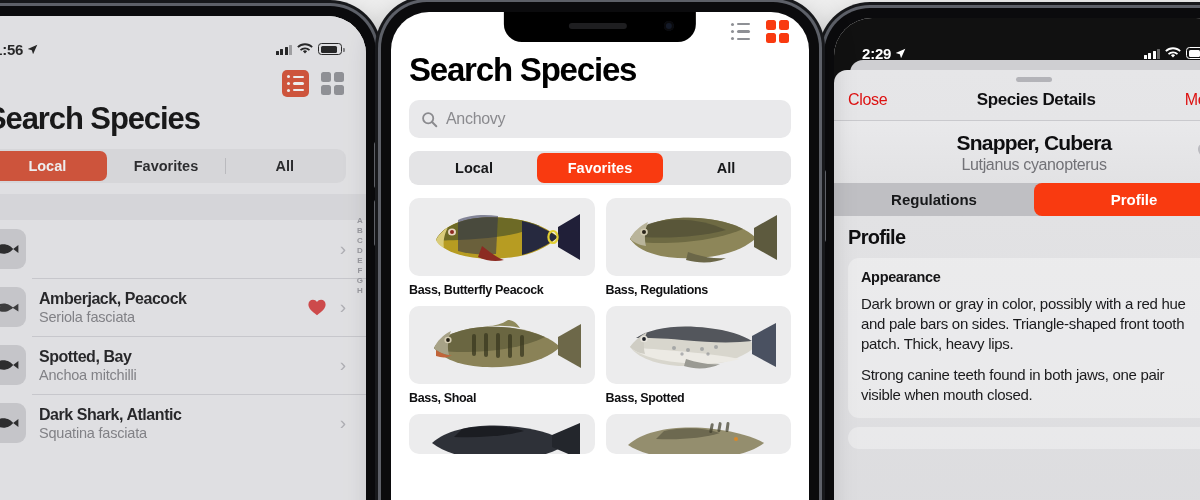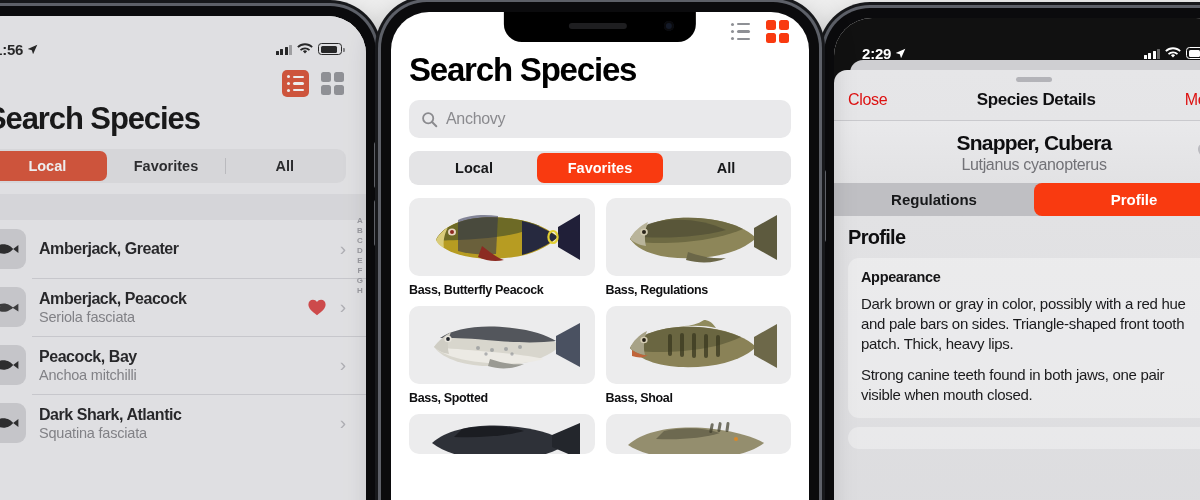--- a/index.html
+++ b/index.html
@@ -230,21 +230,20 @@
           <div>
             <div class="row">
               <div class="thumb">
                 <svg class="fish" width="26" height="14" viewBox="0 0 40 20">
                   <path d="M2 10c5-8 16-9 23-5 3 1.6 5 3.6 6 5-1 1.4-3 3.4-6 5-7 4-18 3-23-5z" fill="#191919"></path>
                   <path d="M31 10 39 4v12z" fill="#191919"></path>
                   <circle cx="9" cy="8" r="1.1" fill="#fff"></circle>
                 </svg>
               </div>
               <div class="txt">
-                <div class="nm">Amberjack, Greater</div>
               </div>
               <div class="chev">›</div>
             </div>
 
             <div class="row">
               <div class="thumb">
                 <svg class="fish" width="26" height="14" viewBox="0 0 40 20">
                   <path d="M3 11c5-7 16-8 22-4 3 1.5 5 3 6 4-1 1-3 2.5-6 4-6 4-17 3-22-4z" fill="#2b2b2b"></path>
                   <path d="M30 11 39 5v12z" fill="#2b2b2b"></path>
                   <circle cx="10" cy="9" r="1" fill="#fff"></circle>
@@ -262,21 +261,21 @@
 
             <div class="row">
               <div class="thumb">
                 <svg class="fish" width="26" height="14" viewBox="0 0 40 20">
                   <path d="M2 10c5-8 16-9 23-5 3 1.6 5 3.6 6 5-1 1.4-3 3.4-6 5-7 4-18 3-23-5z" fill="#191919"></path>
                   <path d="M31 10 39 4v12z" fill="#191919"></path>
                   <circle cx="9" cy="8" r="1.1" fill="#fff"></circle>
                 </svg>
               </div>
               <div class="txt">
-                <div class="nm">Peacock, Bay</div>
+                <div class="nm">Spotted, Bay</div>
                 <div class="sci">Anchoa mitchilli</div>
               </div>
               <div class="chev">›</div>
             </div>
 
             <div class="row">
               <div class="thumb">
                 <svg class="fish" width="26" height="14" viewBox="0 0 40 20">
                   <path d="M2 10c5-8 16-9 23-5 3 1.6 5 3.6 6 5-1 1.4-3 3.4-6 5-7 4-18 3-23-5z" fill="#191919"></path>
                   <path d="M31 10 39 4v12z" fill="#191919"></path>
@@ -445,20 +444,43 @@
                   <path d="M12 33C24 15 56 9 90 13c14 2 26 5 35 10-14 6-34 11-58 13-28 2-50 1-55-3z" fill="#6e6a43"></path>
                   <path d="M30 18c22-7 54-6 78 6-22 6-54 9-84 7z" fill="#4b4a33" opacity=".6"></path>
                   <path d="M136 22 159 9v45l-23-13z" fill="#5d5a3e"></path>
                   <path d="M70 46c14 5 26 7 38 6-10 5-26 6-40 2z" fill="#6b6748"></path>
                   <path d="M12 33c3-7 10-13 18-17-3 7-4 16-2 24-7-1-13-4-16-7z" fill="#b9b49a"></path>
                   <ellipse cx="26" cy="26" rx="3.8" ry="3.4" fill="#cfc8ad"></ellipse>
                   <circle cx="26" cy="26" r="2" fill="#2a2419"></circle>
                 </svg>
               </div>
               <div class="cap">Bass, Regulations</div>
+            </div>
+
+            <div class="card">
+              <div class="pic">
+                <svg width="160" height="62" viewBox="0 0 160 62">
+                  <path d="M12 34C24 16 56 10 90 14c24 3 40 11 48 19-8 8-24 16-48 19-34 4-66-2-78-18z" fill="#8a8257"></path>
+                  <path d="M12 34C24 16 56 10 90 14c13 2 24 5 33 9-14 7-34 12-58 14-27 2-48 1-53-3z" fill="#6a6641"></path>
+                  <g fill="#39381f" opacity=".75">
+                    <rect x="50" y="20" width="4" height="22" rx="2"></rect>
+                    <rect x="62" y="19" width="4" height="24" rx="2"></rect>
+                    <rect x="74" y="19" width="4" height="25" rx="2"></rect>
+                    <rect x="86" y="20" width="4" height="24" rx="2"></rect>
+                    <rect x="98" y="21" width="4" height="22" rx="2"></rect>
+                  </g>
+                  <path d="M56 14c14-3 30-3 42 0-4-6-8-8-12-8-6 4-14 6-20 6z" fill="#8f8a5c"></path>
+                  <path d="M136 23 159 10v44l-23-13z" fill="#6d6849"></path>
+                  <path d="M12 34c3-7 9-13 17-17-3 8-4 16-2 24-7-1-12-4-15-7z" fill="#a7a287"></path>
+                  <ellipse cx="26" cy="26" rx="3.6" ry="3.2" fill="#d4ccb2"></ellipse>
+                  <circle cx="26" cy="26" r="1.9" fill="#221d13"></circle>
+                  <path d="M14 36c6 4 12 6 16 5-4 3-10 3-16 1z" fill="#c0643a"></path>
+                </svg>
+              </div>
+              <div class="cap">Bass, Shoal</div>
             </div>
 
             <div class="card">
               <div class="pic">
                 <svg width="160" height="62" viewBox="0 0 160 62">
                   <path d="M12 33C24 16 56 10 90 14c24 3 40 10 48 18-8 8-24 16-48 19-34 4-66-2-78-18z" fill="#d8d6cd"></path>
                   <path d="M18 24C32 14 60 10 90 14c20 2 34 7 44 13-16 2-40 2-70-1-20-2-36-2-46-2z" fill="#53565c"></path>
                   <path d="M12 33c8 8 28 14 54 16 22 2 42 0 56-4-14-3-38-6-64-8-22-2-38-3-46-4z" fill="#eceae4"></path>
                   <path d="M134 22 158 9v44l-24-13z" fill="#4a5161"></path>
                   <path d="M68 45c12 4 24 6 34 5-10 5-24 6-36 2z" fill="#9a9a93"></path>
@@ -472,43 +494,20 @@
                       <circle cx="98" cy="33" r="2"></circle>
                     <circle cx="64" cy="40" r="1.7"></circle>
                       <circle cx="90" cy="40" r="1.7"></circle>
                   </g>
                 </svg>
               </div>
               <div class="cap">Bass, Spotted</div>
             </div>
 
             <div class="card">
-              <div class="pic">
-                <svg width="160" height="62" viewBox="0 0 160 62">
-                  <path d="M12 34C24 16 56 10 90 14c24 3 40 11 48 19-8 8-24 16-48 19-34 4-66-2-78-18z" fill="#8a8257"></path>
-                  <path d="M12 34C24 16 56 10 90 14c13 2 24 5 33 9-14 7-34 12-58 14-27 2-48 1-53-3z" fill="#6a6641"></path>
-                  <g fill="#39381f" opacity=".75">
-                    <rect x="50" y="20" width="4" height="22" rx="2"></rect>
-                    <rect x="62" y="19" width="4" height="24" rx="2"></rect>
-                    <rect x="74" y="19" width="4" height="25" rx="2"></rect>
-                    <rect x="86" y="20" width="4" height="24" rx="2"></rect>
-                    <rect x="98" y="21" width="4" height="22" rx="2"></rect>
-                  </g>
-                  <path d="M56 14c14-3 30-3 42 0-4-6-8-8-12-8-6 4-14 6-20 6z" fill="#8f8a5c"></path>
-                  <path d="M136 23 159 10v44l-23-13z" fill="#6d6849"></path>
-                  <path d="M12 34c3-7 9-13 17-17-3 8-4 16-2 24-7-1-12-4-15-7z" fill="#a7a287"></path>
-                  <ellipse cx="26" cy="26" rx="3.6" ry="3.2" fill="#d4ccb2"></ellipse>
-                  <circle cx="26" cy="26" r="1.9" fill="#221d13"></circle>
-                  <path d="M14 36c6 4 12 6 16 5-4 3-10 3-16 1z" fill="#c0643a"></path>
-                </svg>
-              </div>
-              <div class="cap">Bass, Shoal</div>
-            </div>
-
-            <div class="card">
               <div class="pic" style="height:40px">
                 <svg width="160" height="40" viewBox="0 0 160 40" style="margin-top:14px">
                   <path d="M10 22C28 6 62 2 96 6c24 3 40 9 50 16-10 8-26 14-50 16-36 3-68-2-86-16z" fill="#2e3138"></path>
                   <path d="M40 8c20-4 44-4 62 2-18 5-42 7-70 6z" fill="#1b1d22"></path>
                   <path d="M130 14 158 2v36l-28-12z" fill="#23262c"></path>
                 </svg>
               </div>
 
             </div>
 

